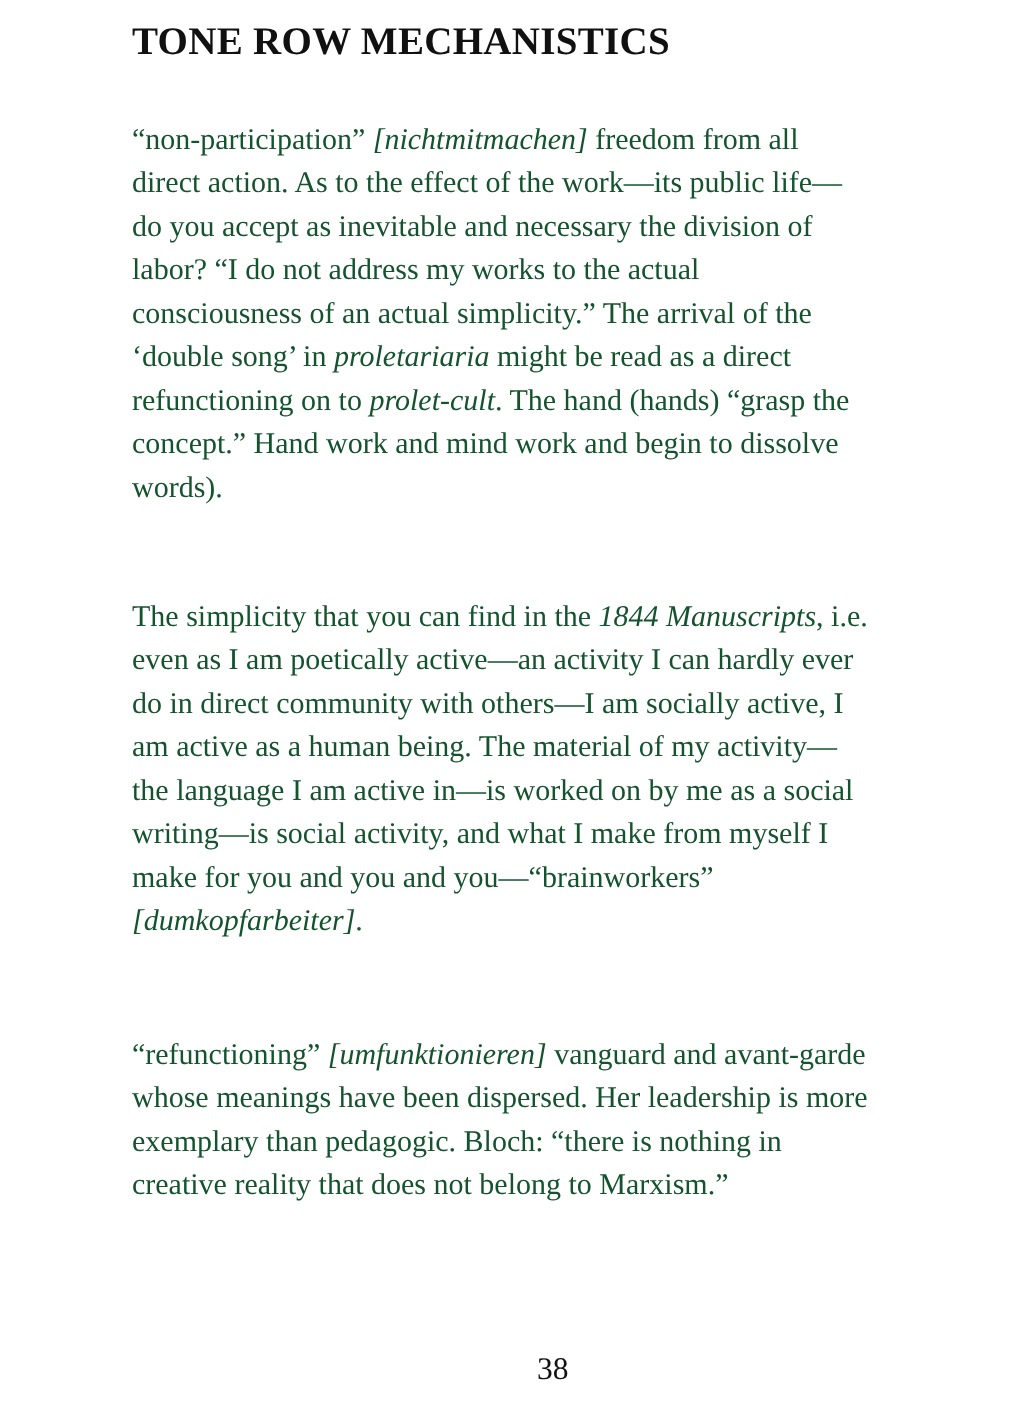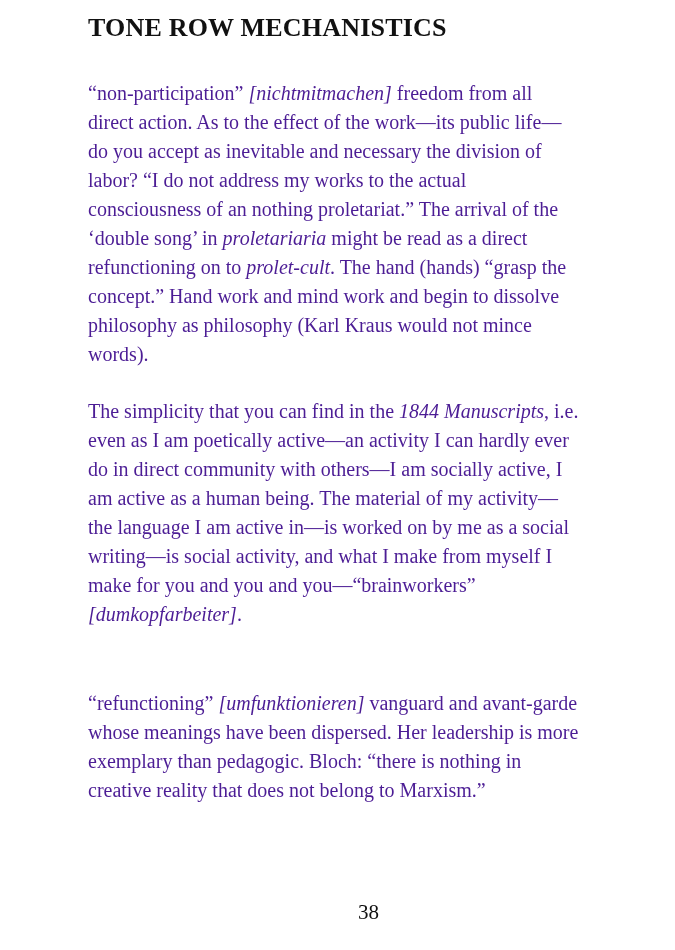--- a/index.html
+++ b/index.html
@@ -32,21 +32,21 @@
       letter-spacing: 0.2px;
       color: #111111;
       white-space: nowrap;
     }
     .para {
       position: absolute;
       left: 88px;
       margin: 0;
       font-size: 20px;
       line-height: 29px;
-      color: #4c1d95;
+      color: #14532d;
     }
     .line {
       display: block;
       white-space: nowrap;
     }
     .para-1 { top: 79px; }
     .para-2 { top: 397px; font-family: Liberation Serif, serif; }
     .para-3 { top: 689px; }
     em { font-style: italic; }
     .page-number {
@@ -64,25 +64,24 @@
 <body>
 
 <div class="page">
   <h1 class="heading">TONE ROW MECHANISTICS</h1>
 
   <p class="para para-1">
       <span class="line"><span>“non-participation” </span><em>[nichtmitmachen]</em><span> freedom from all</span></span>
       <span class="line"><span>direct action. As to the effect of the work—its public life—</span></span>
       <span class="line"><span>do you accept as inevitable and necessary the division of</span></span>
       <span class="line"><span>labor? “I do not address my works to the actual</span></span>
-      <span class="line"><span>consciousness of an nothing proletariat.” The arrival of the</span></span>
+      <span class="line"><span>consciousness of an actual simplicity.” The arrival of the</span></span>
       <span class="line"><span>‘double song’ in </span><em>proletariaria</em><span> might be read as a direct</span></span>
       <span class="line"><span>refunctioning on to </span><em>prolet-cult</em><span>. The hand (hands) “grasp the</span></span>
       <span class="line"><span>concept.” Hand work and mind work and begin to dissolve</span></span>
-      <span class="line"><span>philosophy as philosophy (Karl Kraus would not mince</span></span>
       <span class="line"><span>words).</span></span>
     </p>
   <p class="para para-2">
       <span class="line"><span>The simplicity that you can find in the </span><em>1844 Manuscripts</em><span>, i.e.</span></span>
       <span class="line"><span>even as I am poetically active—an activity I can hardly ever</span></span>
       <span class="line"><span>do in direct community with others—I am socially active, I</span></span>
       <span class="line"><span>am active as a human being. The material of my activity—</span></span>
       <span class="line"><span>the language I am active in—is worked on by me as a social</span></span>
       <span class="line"><span>writing—is social activity, and what I make from myself I</span></span>
       <span class="line"><span>make for you and you and you—“brainworkers”</span></span>

